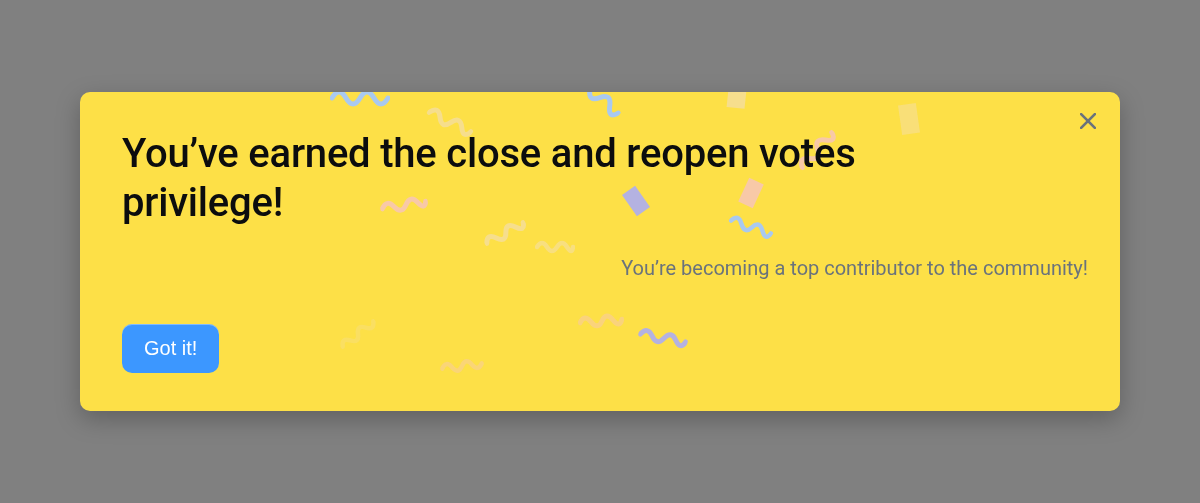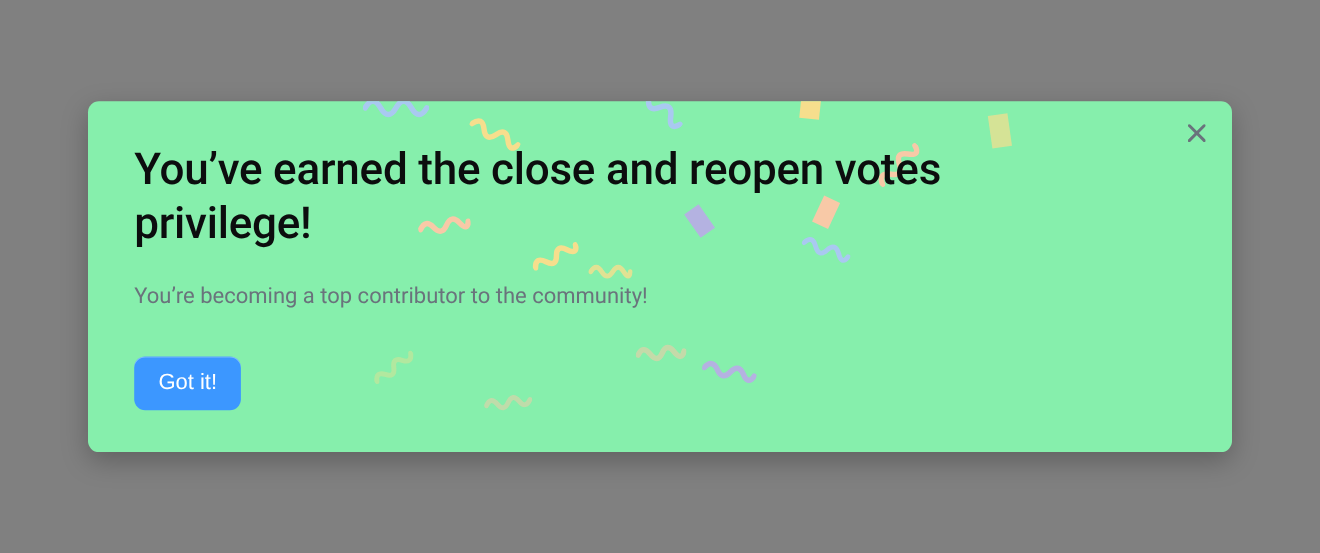--- a/index.html
+++ b/index.html
@@ -13,21 +13,21 @@
       width: 1200px;
       height: 503px;
       display: flex;
       align-items: center;
       justify-content: center;
       overflow: hidden;
     }
     .modal {
       position: relative;
       width: 1040px;
-      background: #86efac;
+      background: #fde047;
       border-radius: 10px;
       box-shadow: 0 8px 24px rgba(0,0,0,0.25);
       padding: 38px 32px 38px 42px;
       overflow: hidden;
     }
     .close-btn {
       position: absolute;
       top: 16px;
       right: 18px;
       width: 28px;
@@ -55,20 +55,21 @@
       line-height: 1.22;
       color: #0c0d0e;
       max-width: 820px;
       margin-bottom: 28px;
       letter-spacing: -0.2px;
     }
     .subtitle {
       font-size: 20px;
       color: #6a737c;
       margin-bottom: 44px;
+      text-align: right;
     }
     .primary-btn {
       display: inline-block;
       background: #3c97ff;
       color: #ffffff;
       font-size: 20px;
       padding: 13px 22px;
       border: none;
       border-radius: 10px;
       cursor: pointer;

